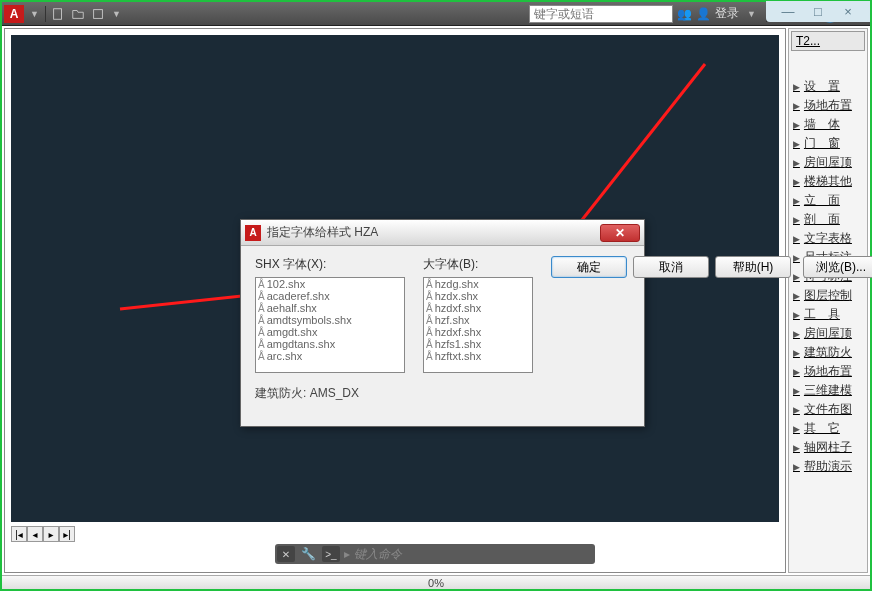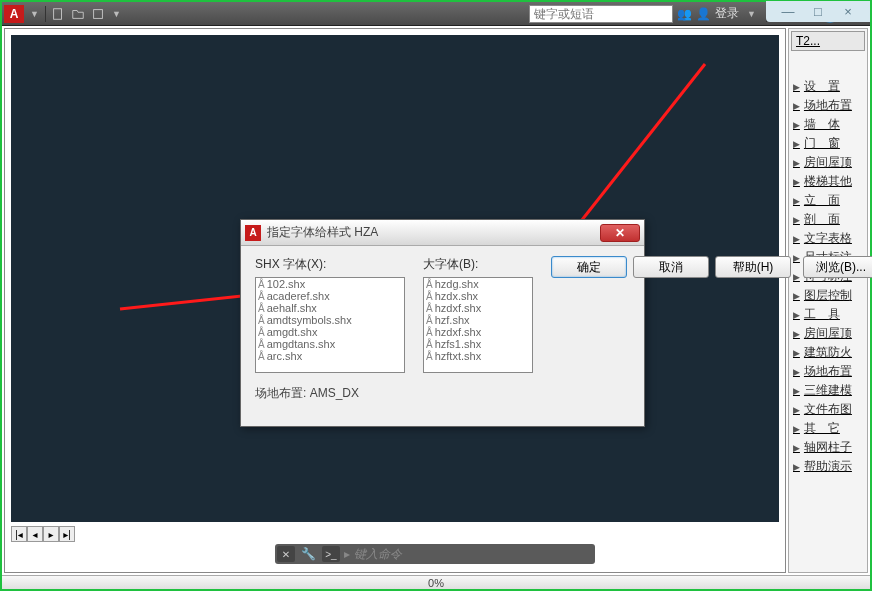--- a/index.html
+++ b/index.html
@@ -225,21 +225,21 @@
               </div>
           </div>
           <div class="dlg-buttons">
             <button class="primary">确定</button>
             <button>取消</button>
             <button>帮助(H)</button>
             <div style="height:6px"></div>
             <button>浏览(B)...</button>
           </div>
         </div>
-        <div class="dlg-foot">场地布置: AMS_DX</div>
+        <div class="dlg-foot">建筑防火: AMS_DX</div>
       </div>
 
     </div>
 
     <div class="side">
       <div class="side-tab">T2...</div>
       <div class="side-list" id="side-list">
           <div class="side-item">
             <span class="tri">▶</span>
             <span>设　置</span>

